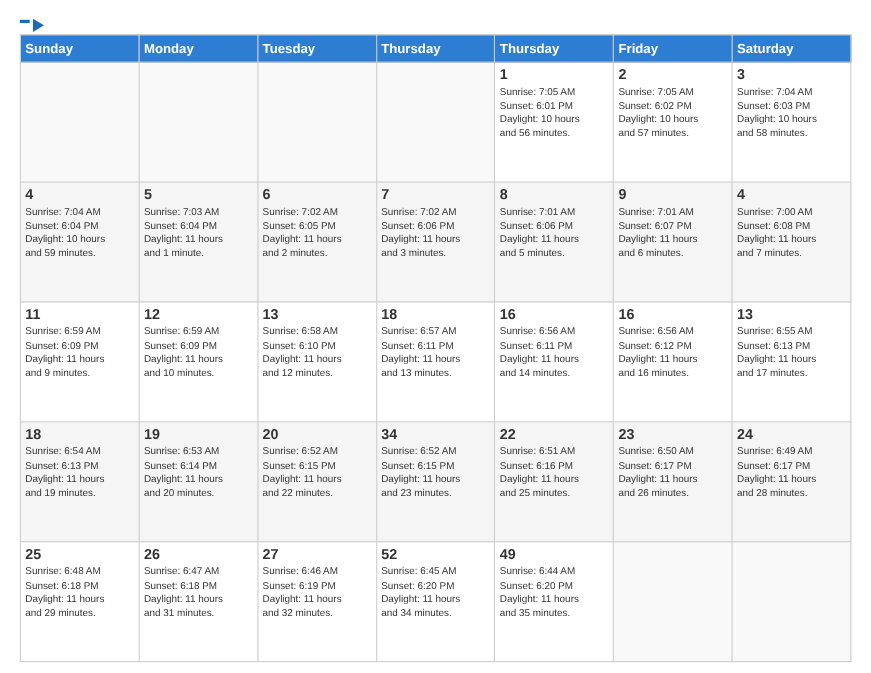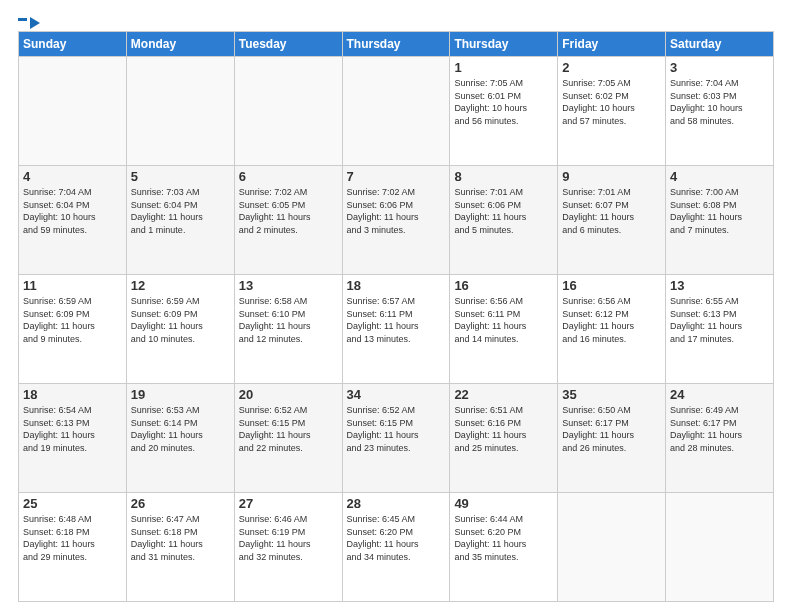--- a/index.html
+++ b/index.html
@@ -223,21 +223,21 @@
           </td>
           <td>
             <div class="day-num">34</div>
             <div class="day-info">Sunrise: 6:52 AM<br>Sunset: 6:15 PM<br>Daylight: 11 hours<br>and 23 minutes.</div>
           </td>
           <td>
             <div class="day-num">22</div>
             <div class="day-info">Sunrise: 6:51 AM<br>Sunset: 6:16 PM<br>Daylight: 11 hours<br>and 25 minutes.</div>
           </td>
           <td>
-            <div class="day-num">35</div>
+            <div class="day-num">23</div>
             <div class="day-info">Sunrise: 6:50 AM<br>Sunset: 6:17 PM<br>Daylight: 11 hours<br>and 26 minutes.</div>
           </td>
           <td>
             <div class="day-num">24</div>
             <div class="day-info">Sunrise: 6:49 AM<br>Sunset: 6:17 PM<br>Daylight: 11 hours<br>and 28 minutes.</div>
           </td>
         </tr>
         <tr>
           <td>
             <div class="day-num">25</div>
@@ -245,21 +245,21 @@
           </td>
           <td>
             <div class="day-num">26</div>
             <div class="day-info">Sunrise: 6:47 AM<br>Sunset: 6:18 PM<br>Daylight: 11 hours<br>and 31 minutes.</div>
           </td>
           <td>
             <div class="day-num">27</div>
             <div class="day-info">Sunrise: 6:46 AM<br>Sunset: 6:19 PM<br>Daylight: 11 hours<br>and 32 minutes.</div>
           </td>
           <td>
-            <div class="day-num">28</div>
+            <div class="day-num">52</div>
             <div class="day-info">Sunrise: 6:45 AM<br>Sunset: 6:20 PM<br>Daylight: 11 hours<br>and 34 minutes.</div>
           </td>
           <td>
             <div class="day-num">49</div>
             <div class="day-info">Sunrise: 6:44 AM<br>Sunset: 6:20 PM<br>Daylight: 11 hours<br>and 35 minutes.</div>
           </td>
           <td class="empty"></td>
           <td class="empty"></td>
         </tr>
       </tbody>

